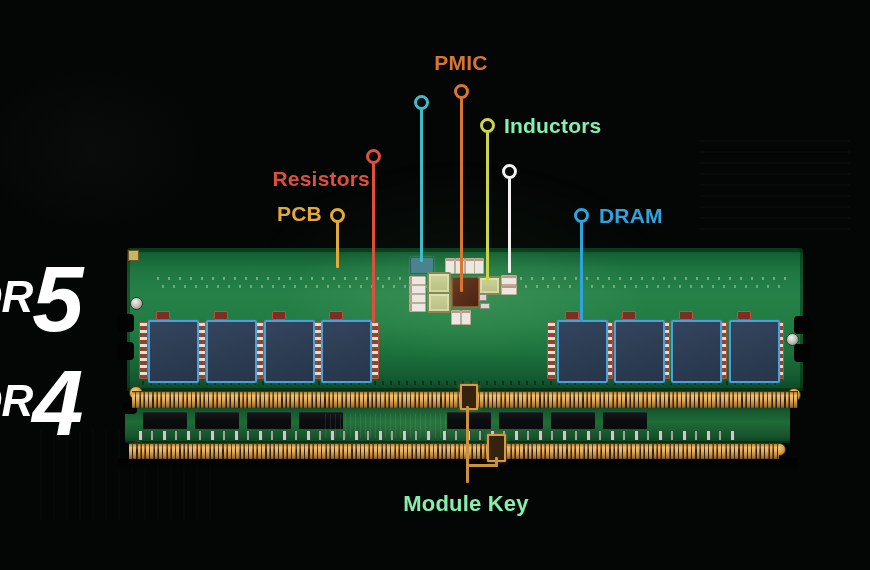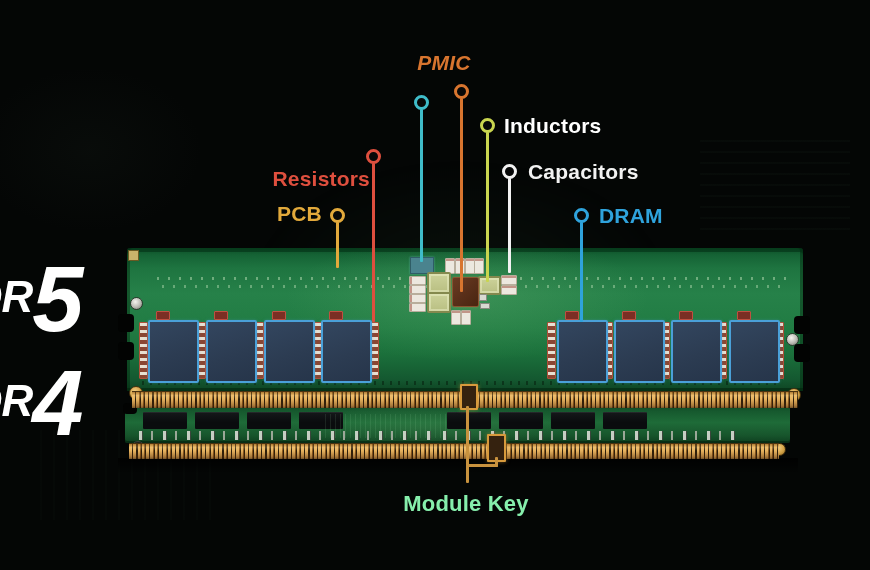--- a/index.html
+++ b/index.html
@@ -83,21 +83,21 @@
     background:repeating-linear-gradient(90deg,rgba(150,210,160,.12) 0 1px,transparent 1px 5px);}
   .key4{left:362px;top:29px;width:15px;height:24px;}
   .pins4{left:4px;top:38px;width:650px;height:15px;}
   .under-shadow{position:absolute;left:118px;top:458px;width:680px;height:16px;
     background:linear-gradient(180deg,rgba(0,0,0,.85),transparent);}
   
   .co-label{position:absolute;font-size:21px;font-weight:bold;line-height:24px;letter-spacing:.2px;z-index:6;white-space:nowrap;}
   .co-dot{position:absolute;width:9px;height:9px;border:3px solid #fff;border-radius:50%;background:#070808;z-index:6;}
   .co-line{position:absolute;width:3px;z-index:6;border-radius:1px;}
   .kl{position:absolute;z-index:6;border-radius:1px;}
-  #lbl-pmic{left:344px;top:51px;width:200px;text-align:center;font-style:italic;}
+  #lbl-pmic{left:361px;top:51px;width:200px;text-align:center;}
   #dot-pmic{left:454px;top:84px;}   #line-pmic{left:459.5px;top:98px;height:194px;}
   #lbl-spdhub{right:464px;top:91px;}
   #dot-spdhub{left:414px;top:95px;} #line-spdhub{left:419.5px;top:109px;height:153px;}
   #lbl-inductors{left:504px;top:114px;}
   #dot-inductors{left:480px;top:118px;} #line-inductors{left:485.5px;top:132px;height:150px;}
   #lbl-resistors{right:500px;top:144px;margin-top:23px;}
   #dot-resistors{left:366px;top:149px;} #line-resistors{left:371.5px;top:163px;height:159px;}
   #lbl-capacitors{left:528px;top:160px;}
   #dot-capacitors{left:502px;top:164px;} #line-capacitors{left:507.5px;top:178px;height:95px;}
   #lbl-pcb{right:548px;top:202px;}
@@ -217,29 +217,28 @@
   </div>
   <div class="under-shadow"></div>
 
   <span class="co-label" id="lbl-pmic" style="color: rgb(216, 117, 47);">PMIC</span>
   <span class="co-dot" id="dot-pmic" style="border-color: rgb(216, 117, 47);"></span>
   <span class="co-line" id="line-pmic" style="background-color: rgb(216, 117, 47);"></span>
 
   <span class="co-dot" id="dot-spdhub" style="border-color: rgb(63, 188, 201);"></span>
   <span class="co-line" id="line-spdhub" style="background-color: rgb(63, 188, 201);"></span>
 
-  <span class="co-label" id="lbl-inductors" style="color: #ffffff;">Inductors</span>
+  <span class="co-label" id="lbl-inductors" style="color: #86efac;">Inductors</span>
   <span class="co-dot" id="dot-inductors" style="border-color: rgb(201, 213, 79);"></span>
   <span class="co-line" id="line-inductors" style="background-color: rgb(201, 213, 79);"></span>
 
   <span class="co-label" id="lbl-resistors" style="color: rgb(222, 79, 62);">Resistors</span>
   <span class="co-dot" id="dot-resistors" style="border-color: rgb(222, 79, 62);"></span>
   <span class="co-line" id="line-resistors" style="background-color: rgb(222, 79, 62);"></span>
 
-  <span class="co-label" id="lbl-capacitors" style="color: rgb(242, 242, 242);">Capacitors</span>
   <span class="co-dot" id="dot-capacitors" style="border-color: rgb(242, 242, 242);"></span>
   <span class="co-line" id="line-capacitors" style="background-color: rgb(242, 242, 242);"></span>
 
   <span class="co-label" id="lbl-pcb" style="color: rgb(226, 169, 59);">PCB</span>
   <span class="co-dot" id="dot-pcb" style="border-color: rgb(226, 169, 59);"></span>
   <span class="co-line" id="line-pcb" style="background-color: rgb(226, 169, 59);"></span>
 
   <span class="co-label" id="lbl-dram" style="color: rgb(47, 163, 220);">DRAM</span>
   <span class="co-dot" id="dot-dram" style="border-color: rgb(47, 163, 220);"></span>
   <span class="co-line" id="line-dram" style="background-color: rgb(47, 163, 220);"></span>

